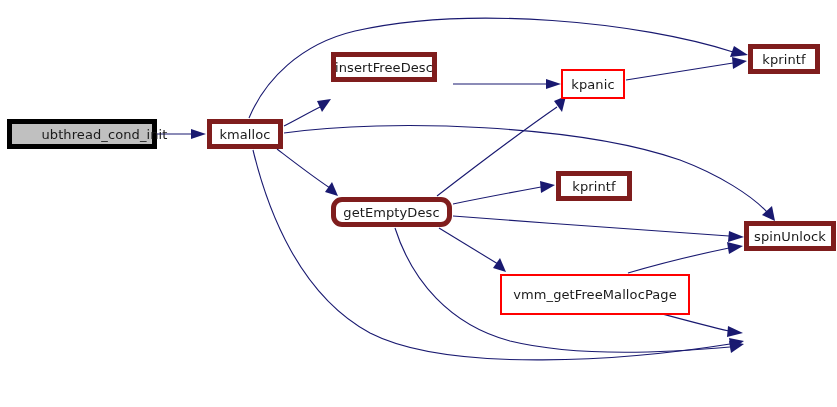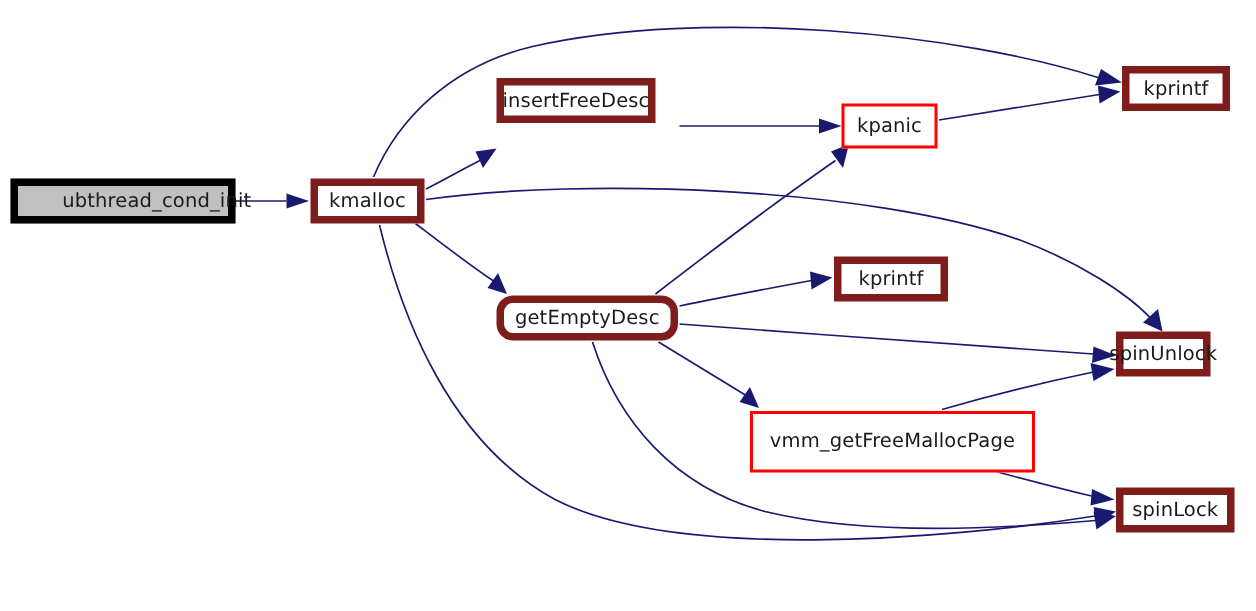--- a/index.html
+++ b/index.html
@@ -146,19 +146,18 @@
   <div class="node" style="left:331px; top:52px; width:106px; height:30px;">insertFreeDesc</div>
 
   <div class="node danger" style="left:561px; top:69px; width:64px; height:30px;">kpanic</div>
 
   <div class="node" style="left:748px; top:44px; width:72px; height:30px;">kprintf</div>
 
   <div class="node" style="left:556px; top:171px; width:76px; height:30px;">kprintf</div>
 
   <div class="node" style="left:331px; top:197px; width:121px; height:30px;border-radius:11px;">getEmptyDesc</div>
 
-  <div class="node" style="left:744px; top:221px; width:63px; height:30px;">spinUnlock</div>
+  <div class="node" style="left:744px; top:221px; width:92px; height:30px;">spinUnlock</div>
 
   <div class="node danger" style="left:500px; top:274px; width:190px; height:41px;">vmm_getFreeMallocPage</div>
 
-  <div class="node" style="left:744px; top:325px; width:79px; height:30px;">spinLock</div>
 
 </div>
 
 </body></html>

